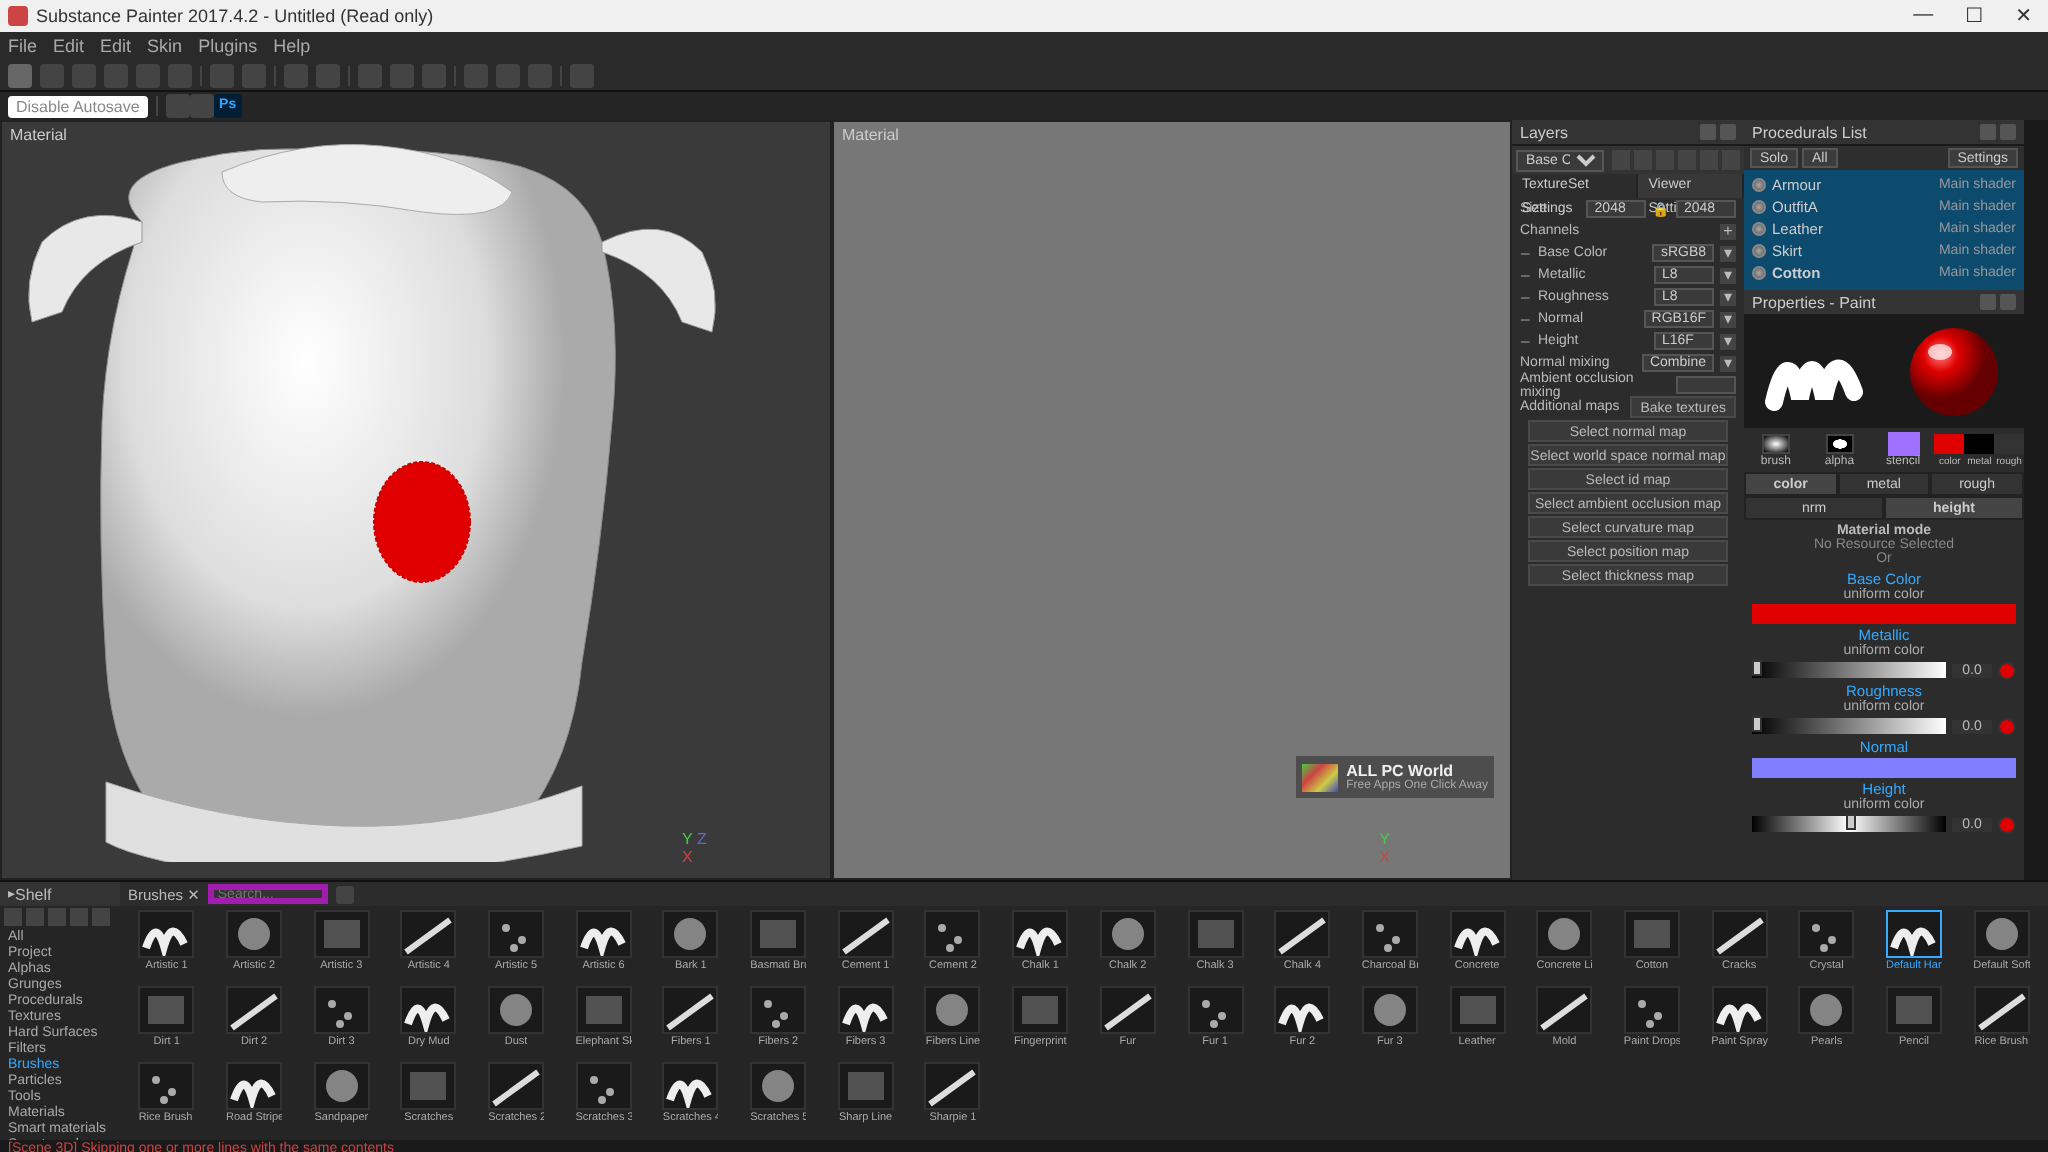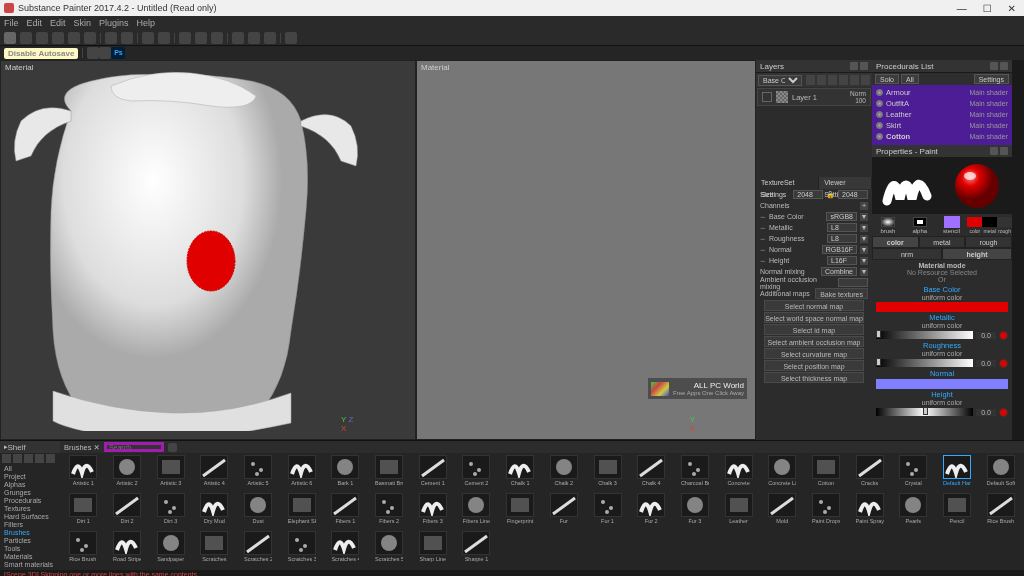--- a/index.html
+++ b/index.html
@@ -10,21 +10,21 @@
 .win-controls { display: flex; gap: 8px; }
 .win-controls span { font-size: 10px; color: #333; cursor: pointer; padding: 0 4px; }
 .menubar { height: 14px; background: #2a2a2a; display: flex; align-items: center; padding: 0 4px; gap: 8px; }
 .menubar span { font-size: 9px; color: #aaa; cursor: pointer; }
 .toolbar { height: 16px; background: #2a2a2a; display: flex; align-items: center; padding: 0 4px; gap: 4px; border-bottom: 1px solid #111; }
 .tool-ico { width: 12px; height: 12px; background: #444; border-radius: 2px; cursor: pointer; }
 .tool-ico.on { background: #666; }
 .tool-sep { width: 1px; height: 10px; background: #444; }
 .tool-ps { width: 14px; height: 12px; background: #001e36; color: #31a8ff; font-size: 7px; text-align: center; line-height: 12px; font-weight: bold; border-radius: 2px; }
 .subtoolbar { height: 14px; background: #252525; display: flex; align-items: center; padding: 0 4px; }
-.disable-autosave { font-size: 8px; color: #888; background: #fef9c3; padding: 1px 4px; border-radius: 2px; font-weight: bold; }
+.disable-autosave { font-size: 8px; color: #888; background: #ffffff; padding: 1px 4px; border-radius: 2px; }
 .main-area { display: flex; height: 380px; }
 .viewport-container { width: 416px; height: 100%; position: relative; }
 .viewport { width: 100%; height: 100%; background: #3a3a3a; position: relative; border: 1px solid #222; }
 .vp-label { position: absolute; top: 2px; left: 4px; font-size: 8px; color: #ccc; }
 .axis { position: absolute; bottom: 6px; left: 340px; font-size: 8px; }
 .axis.r { left: auto; right: 60px; }
 .axis .y { color: #4c4; } .axis .x { color: #c44; } .axis .z { color: #66c; }
 .torso-svg { position: absolute; left: 10px; top: 10px; }
 .right-col { display: flex; height: 100%; }
 .mid-col { width: 116px; display: flex; flex-direction: column; gap: 0; }
@@ -32,21 +32,21 @@
 .panel-header { height: 13px; background: #333; display: flex; align-items: center; padding: 0 4px; font-size: 8px; color: #ccc; border-bottom: 1px solid #1a1a1a; }
 .panel-header .spacer { flex: 1; }
 .hdr-ico { width: 8px; height: 8px; background: #555; margin-left: 2px; border-radius: 1px; }
 .layers-body { height: 90px; background: #2c2c2c; }
 .layer-toolbar { height: 14px; background: #333; display: flex; align-items: center; padding: 0 2px; gap: 2px; }
 .layer-toolbar select { background: #3a3a3a; color: #ccc; border: 1px solid #555; font-size: 7px; height: 11px; width: 44px; }
 .layer-toolbar .ico { width: 10px; height: 10px; background: #444; }
 .layer-row { height: 18px; background: #333; display: flex; align-items: center; padding: 0 4px; gap: 4px; border: 1px solid #444; margin: 1px; }
 .layer-eye { width: 10px; height: 10px; border: 1px solid #666; }
 .layer-thumb { width: 12px; height: 12px; background: repeating-conic-gradient(#666 0% 25%, #888 0% 50%) 0 0/4px 4px; }
-.ts-list-body { flex: 1; background: #4c1d95; padding: 2px; }
+.ts-list-body { flex: 1; background: #0c4a6e; padding: 2px; }
 .ts-list-header-row { display: flex; height: 12px; align-items: center; gap: 2px; }
 .btn-sm { background: #3c3c3c; border: 1px solid #555; color: #ccc; font-size: 7px; padding: 0 4px; height: 10px; line-height: 9px; cursor: pointer; }
 .ts-item { display: flex; height: 11px; align-items: center; gap: 3px; padding: 0 2px; }
 .ts-bullet { width: 7px; height: 7px; border: 1px solid #888; border-radius: 50%; background: radial-gradient(#aaa,#555); }
 .ts-name { flex: 1; font-size: 7.5px; color: #ccc; }
 .ts-name.bold { font-weight: bold; }
 .ts-shader { font-size: 7px; color: #999; }
 .props-body { flex: 1; background: #2c2c2c; display: flex; flex-direction: column; }
 .props-previews { height: 56px; display: flex; }
 .prev-swirl { width: 50%; background: #1a1a1a; display: flex; align-items: center; justify-content: center; }
@@ -64,21 +64,21 @@
 .sect-sub { text-align: center; font-size: 7px; color: #aaa; }
 .color-strip { height: 10px; background: #e00000; margin: 1px 4px; cursor: pointer; }
 .slider-row { display: flex; align-items: center; height: 12px; padding: 0 4px; gap: 3px; }
 .slider-grad { flex: 1; height: 8px; background: linear-gradient(90deg,#000,#fff); position: relative; }
 .slider-dot { position: absolute; width: 5px; height: 8px; background: #ccc; border: 1px solid #333; top: -1px; }
 .slider-val { width: 20px; background: #333; font-size: 7px; text-align: center; }
 .red-dot { width: 9px; height: 9px; background: #e00000; border-radius: 50%; border: 1px solid #333; }
 .normal-strip { height: 10px; background: #7f7fff; margin: 1px 4px; cursor: pointer; }
 .watermark { position: absolute; bottom: 40px; right: 8px; text-align: left; display: flex; align-items: center; gap: 4px; background: rgba(60,60,60,0.7); padding: 3px; }
 .watermark-icon { width: 18px; height: 14px; background: linear-gradient(135deg,#4c4,#c44,#cc4,#44c); }
-.watermark-text1 { font-size: 8px; color: #eee; font-weight: normal; text-align: right; }
+.watermark-text1 { font-size: 8px; color: #eee; font-weight: bold; }
 .watermark-text2 { font-size: 6px; color: #aaa; }
 .ts-settings { background: #2c2c2c; }
 .ts-tab-row { height: 12px; display: flex; }
 .ts-tab { background: #383838; color: #ccc; font-size: 7px; padding: 0 5px; line-height: 12px; border-right: 1px solid #222; }
 .ts-tab.on { background: #2c2c2c; }
 .setting-row { display: flex; height: 11px; align-items: center; padding: 0 4px; gap: 3px; }
 .setting-label { flex: 1; font-size: 7px; color: #bbb; }
 .setting-val { background: #3a3a3a; border: 1px solid #555; font-size: 7px; color: #ccc; padding: 0 3px; height: 9px; line-height: 8px; min-width: 30px; text-align: left; }
 .setting-plus { width: 8px; height: 8px; background: #444; text-align: center; line-height: 7px; font-size: 8px; }
 .action-btn { height: 11px; background: #3a3a3a; margin: 1px 8px; text-align: center; font-size: 7px; color: #bbb; line-height: 11px; cursor: pointer; border: 1px solid #4a4a4a; }
@@ -206,31 +206,20 @@
       </div>
       <div class="layer-toolbar">
         <select><option>Base Col…</option></select>
         <div style="flex:1"></div>
         <div class="ico"></div>
         <div class="ico"></div>
         <div class="ico"></div>
         <div class="ico"></div>
         <div class="ico"></div>
         <div class="ico"></div>
-      </div>
-      <div class="layers-body">
-        <div class="layer-row">
-          <div class="layer-eye"></div>
-          <div class="layer-thumb"></div>
-          <span style="flex:1;font-size:7.5px">Layer 1</span>
-          <div style="text-align:right;font-size:6.5px">
-            <div>Norm</div>
-            <div>100</div>
-          </div>
-        </div>
       </div>
 
       <div class="ts-settings" style="flex:1;display:flex;flex-direction:column">
         <div class="ts-tab-row">
           <div class="ts-tab on">TextureSet Settings</div>
           <div class="ts-tab">Viewer Settings</div>
         </div>
         <div class="setting-row">
           <span class="setting-label">Size</span>
           <span class="setting-val">2048</span>

